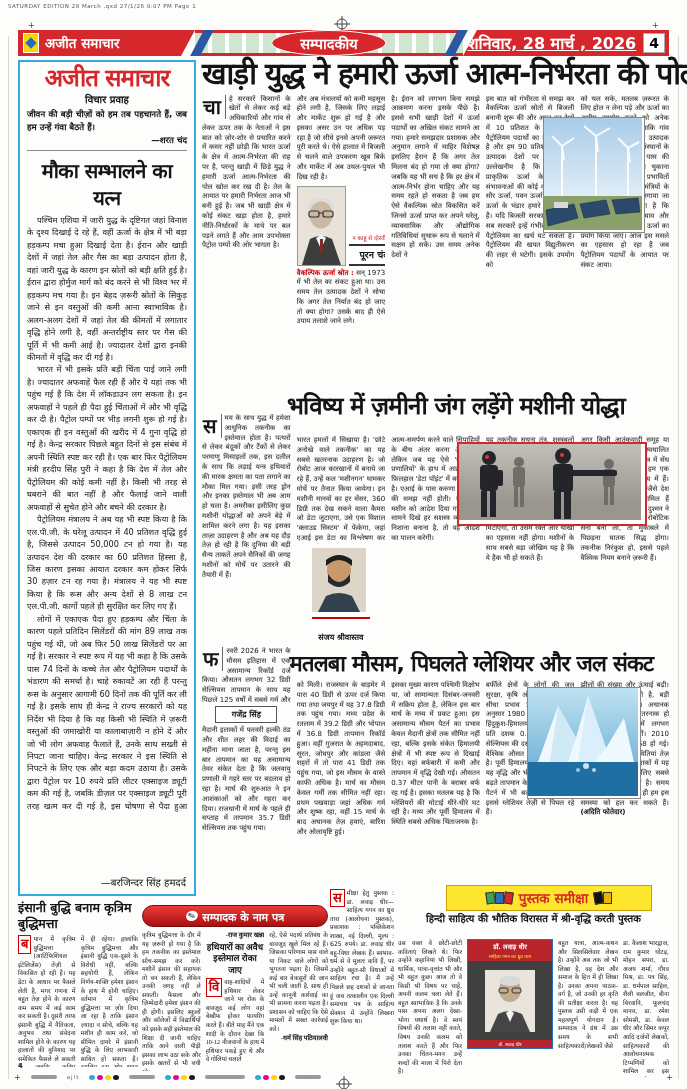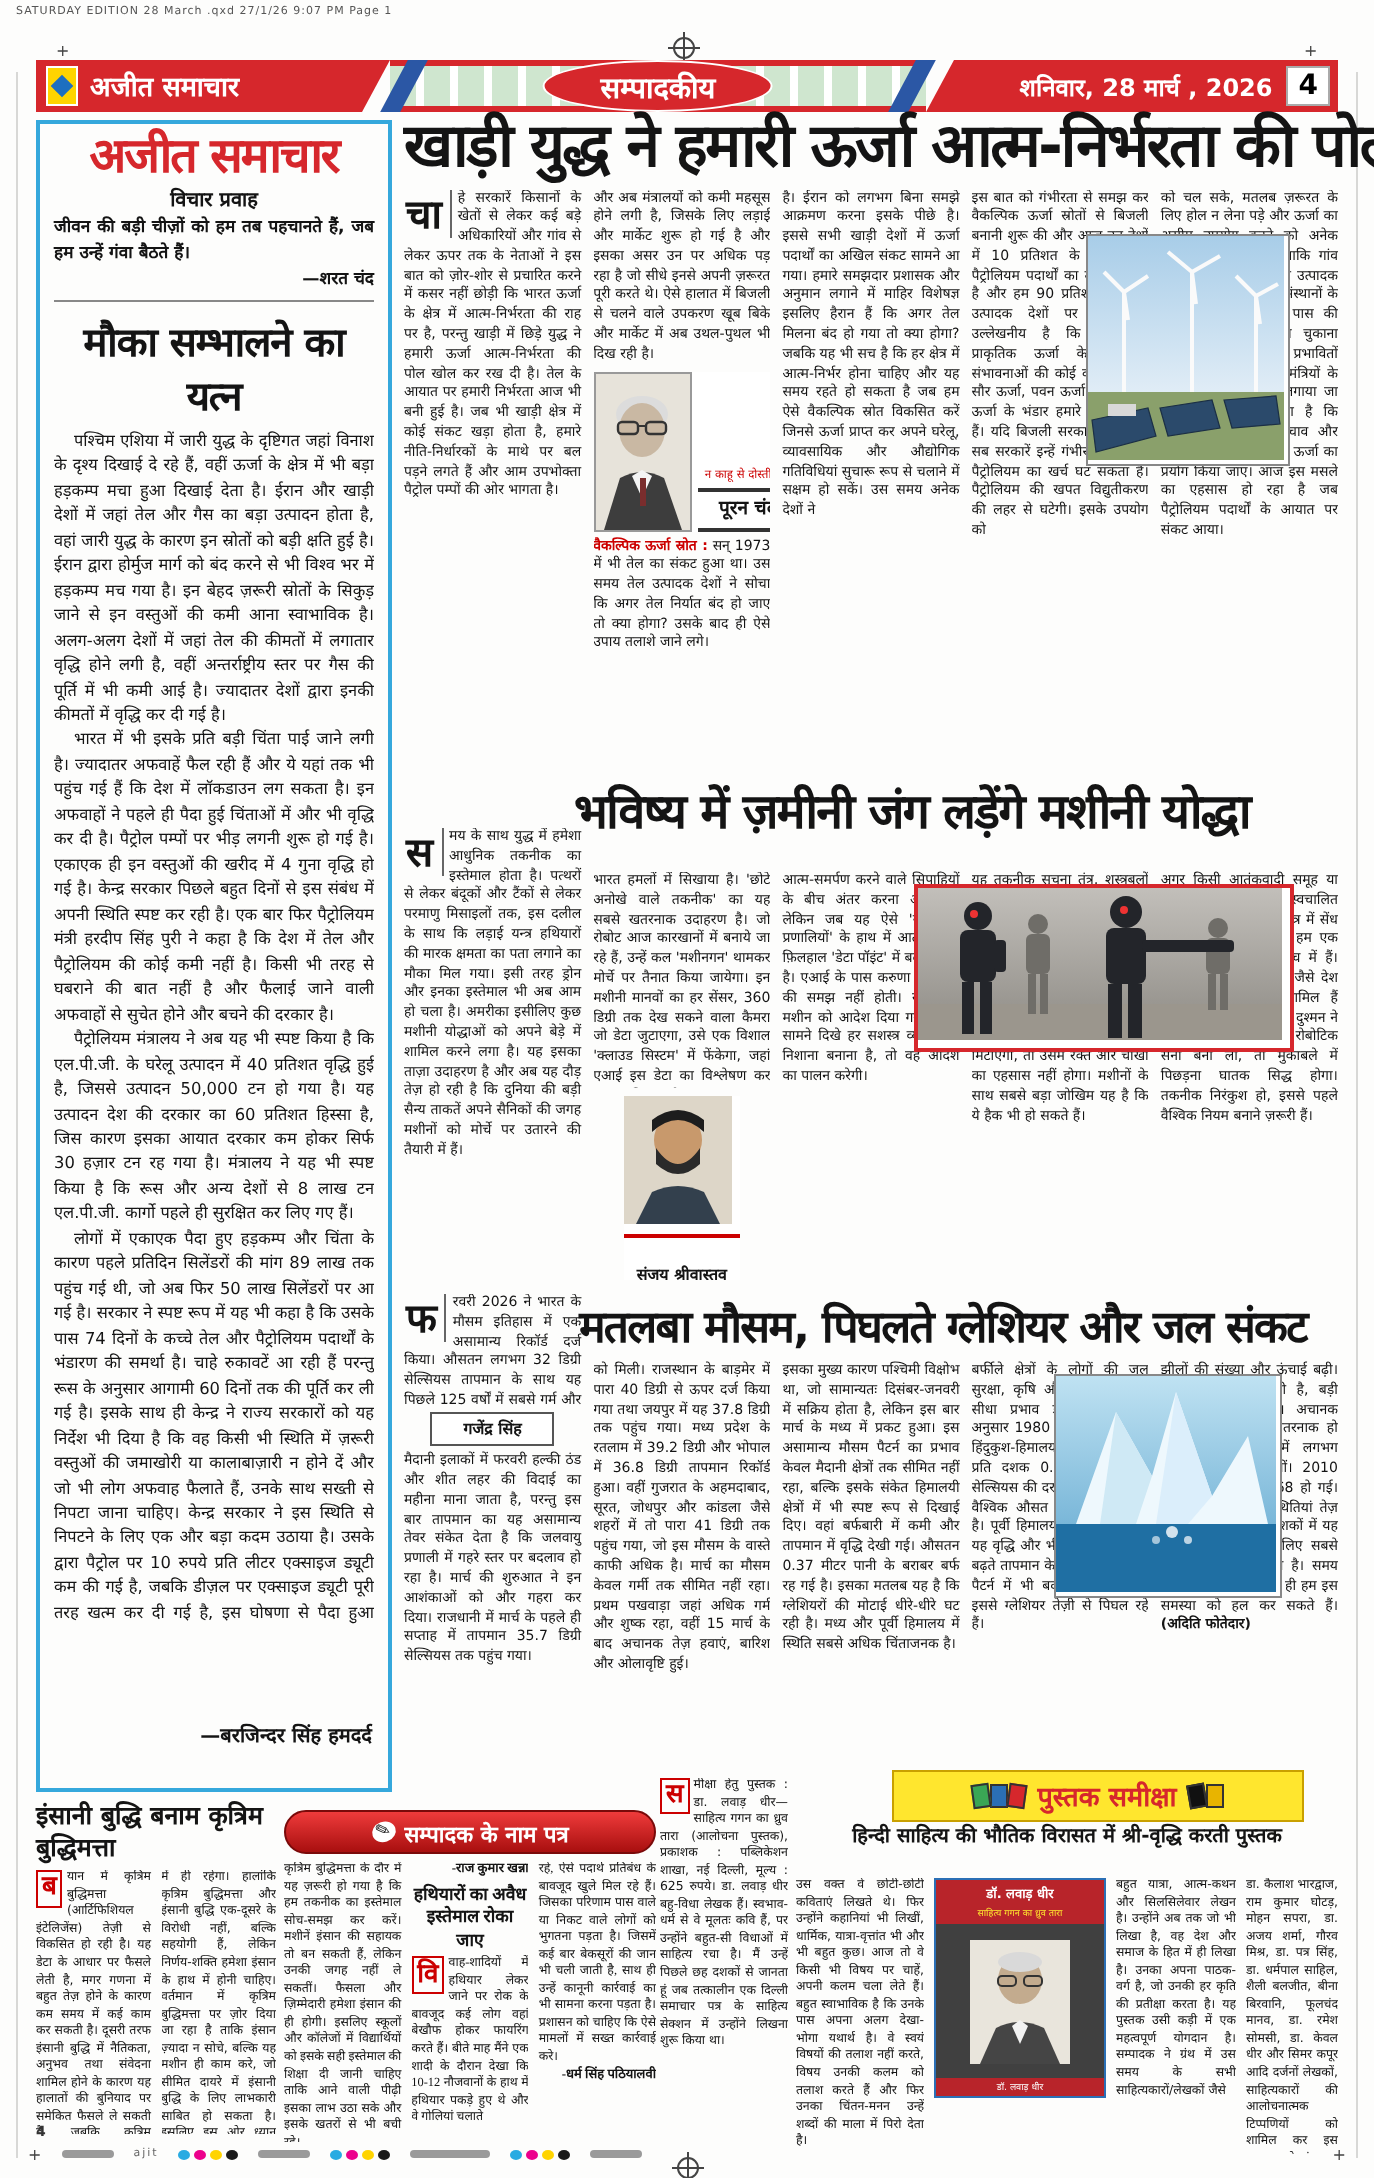--- a/index.html
+++ b/index.html
@@ -17,33 +17,33 @@
   .logo-di{width:8px;height:8px;background:#1d6fc0;transform:rotate(45deg);}
   .mh-brand{font-weight:800;font-size:13.5px;white-space:nowrap;}
   .mh-center{flex:1;position:relative;border-top:3px solid #d6272c;border-bottom:3px solid #d6272c;
      background:repeating-linear-gradient(90deg,#cfe6cf 0 13px,#ffffff 13px 17px);}
   .mh-center:before,.mh-center:after{content:"";position:absolute;top:-3px;bottom:-3px;width:10px;background:#2b57a5;transform:skewX(-28deg);}
   .mh-center:before{left:2px;} .mh-center:after{right:2px;background:#2b57a5;}
   .mh-oval{position:absolute;left:50%;top:50%;transform:translate(-50%,-50%);background:#d6272c;color:#fff;
            border:1px solid #fff;border-radius:50%;padding:2px 28px;font-size:14.5px;font-weight:800;white-space:nowrap;}
   .mh-right{background:#d6272c;color:#fff;display:flex;align-items:center;gap:7px;justify-content:flex-end;
             padding:0 4px 0 16px;width:186px;clip-path:polygon(14px 0,100% 0,100% 100%,0 100%);}
-  .mh-date{font-weight:800;font-size:12px;white-space:nowrap;}
+  .mh-date{font-weight:800;font-size:16px;white-space:nowrap;text-decoration:underline;}
   .pagebox{background:#fff;color:#000;font-weight:800;font-size:14px;padding:1px 5px;border:1px solid #aaa;}
   
   .vichar{position:absolute;left:18px;top:60px;width:178px;height:836px;border:2px solid #35a8dc;
           padding:4px 7px;box-sizing:border-box;}
   .v-title{color:#d6272c;font-size:24px;font-weight:800;text-align:center;letter-spacing:-1px;line-height:1.05;}
   .v-sub{text-align:center;font-weight:700;font-size:10px;margin:1px 0 2px;}
   .v-quote{font-size:8.6px;font-weight:700;line-height:1.5;text-align:justify;border-bottom:1px solid #888;padding-bottom:3px;}
   .v-qauth{display:block;text-align:right;font-weight:800;}
   .v-head{font-size:20px;font-weight:900;text-align:center;margin:6px 0 3px;letter-spacing:-.5px;}
   .v-body{font-size:8.2px;line-height:1.52;text-align:justify;height:598px;overflow:hidden;}
   .v-body p{margin:0;text-indent:10px;}
-  .v-sig{position:absolute;right:8px;bottom:20px;font-weight:700;font-size:10px;}
+  .v-sig{position:absolute;right:8px;bottom:5px;font-weight:400;font-size:10px;}
   
   .colrow{display:flex;gap:6px;position:relative;}
   .col{flex:1;font-size:7px;line-height:1.4;text-align:justify;overflow:hidden;}
   .clip{overflow:hidden;}
   .drop{float:left;font-size:20px;font-weight:800;line-height:1;padding:2px 4px 2px 1px;margin:0 3px 0 0;border-right:1.5px solid #666;}
   .drop-red{float:left;font-size:13px;font-weight:800;color:#c00;border:1px solid #c00;padding:1px 2px;margin:0 2px 0 0;line-height:1.1;}
   .subhead-red{color:#c00;font-weight:800;}
   .imgframe{position:absolute;border:1px solid #888;background:#fff;z-index:3;}
   
   .main-art{position:absolute;left:202px;top:58px;width:467px;height:330px;}

